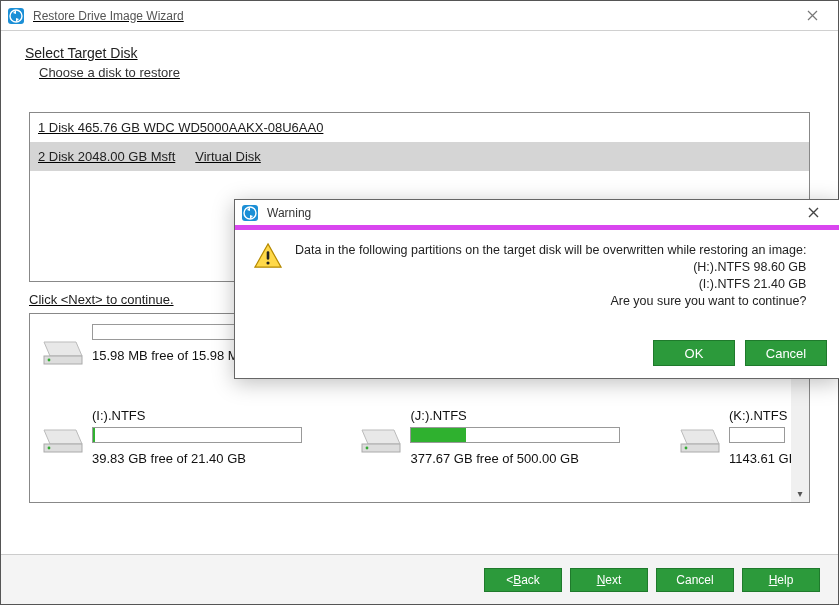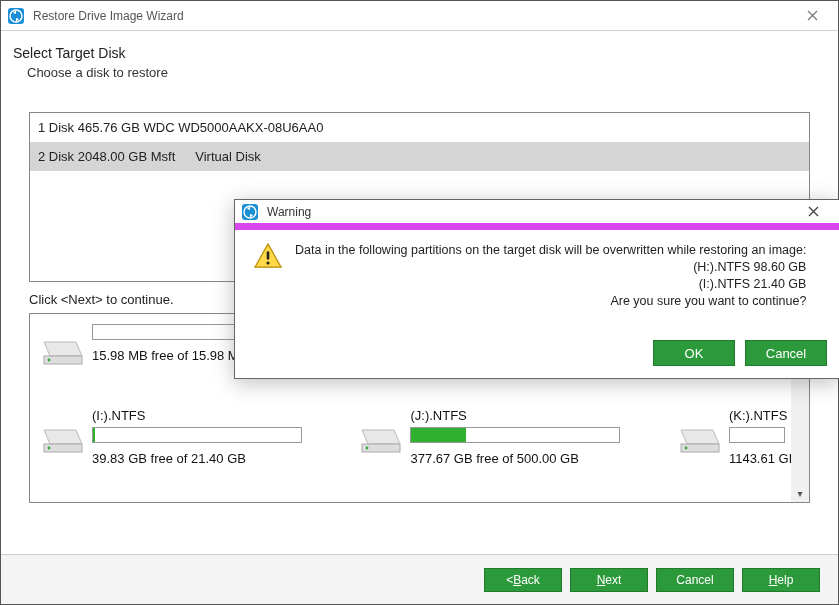--- a/index.html
+++ b/index.html
@@ -4,20 +4,21 @@
 <style>
 * { box-sizing: border-box; margin: 0; padding: 0; font-family: "Segoe UI", Tahoma, sans-serif; }
 html, body { width: 839px; height: 605px; overflow: hidden; background: #fff; }
 
 .window {
   width: 839px; height: 605px;
   border: 1px solid #555;
   display: flex; flex-direction: column;
   position: relative;
   background: #fff;
+  text-decoration: underline;
 }
 
 
 .titlebar {
   height: 30px;
   display: flex; align-items: center;
   padding: 0 6px;
   border-bottom: 1px solid #d0d0d0;
   font-size: 12px;
   color: #555;
@@ -30,21 +31,21 @@
 .titlebar .title { flex: 1; }
 .titlebar .close-btn {
   width: 40px; height: 28px;
   display: flex; align-items: center; justify-content: center;
   color: #777; font-size: 13px;
   cursor: pointer;
 }
 
 
 .header-area {
-  padding: 14px 12px 12px 12px;
+  padding: 14px 12px 12px 24px;
   font-size: 13px;
   color: #222;
 }
 .header-area .h1 { font-size: 14px; }
 .header-area .h2 { margin-left: 14px; margin-top: 4px; font-size: 13px; color: #333; }
 
 
 .disk-list {
   margin: 20px 28px 2px 28px;
   border: 1px solid #888;
@@ -149,21 +150,21 @@
   width: 606px; height: 180px;
   background: #fff;
   border: 1px solid #666;
   box-shadow: 0 4px 20px rgba(0,0,0,0.25);
   z-index: 50;
 }
 .modal-titlebar {
   height: 30px;
   display: flex; align-items: center;
   padding: 0 6px;
-  border-bottom: 7px solid #d946ef;
+  border-bottom: 5px solid #d946ef;
   font-size: 12px; color: #333;
 }
 .modal-titlebar .app-icon { width: 18px; height: 18px; margin-right: 8px; display:flex; align-items:center; justify-content:center;}
 .modal-titlebar .title { flex: 1; }
 .modal-titlebar .close-btn {
   width: 40px; height: 28px; display: flex; align-items: center; justify-content: center;
   color: #444; font-size: 14px; cursor: pointer;
 }
 .modal-body {
   display: flex; padding: 12px 14px 0 14px;

